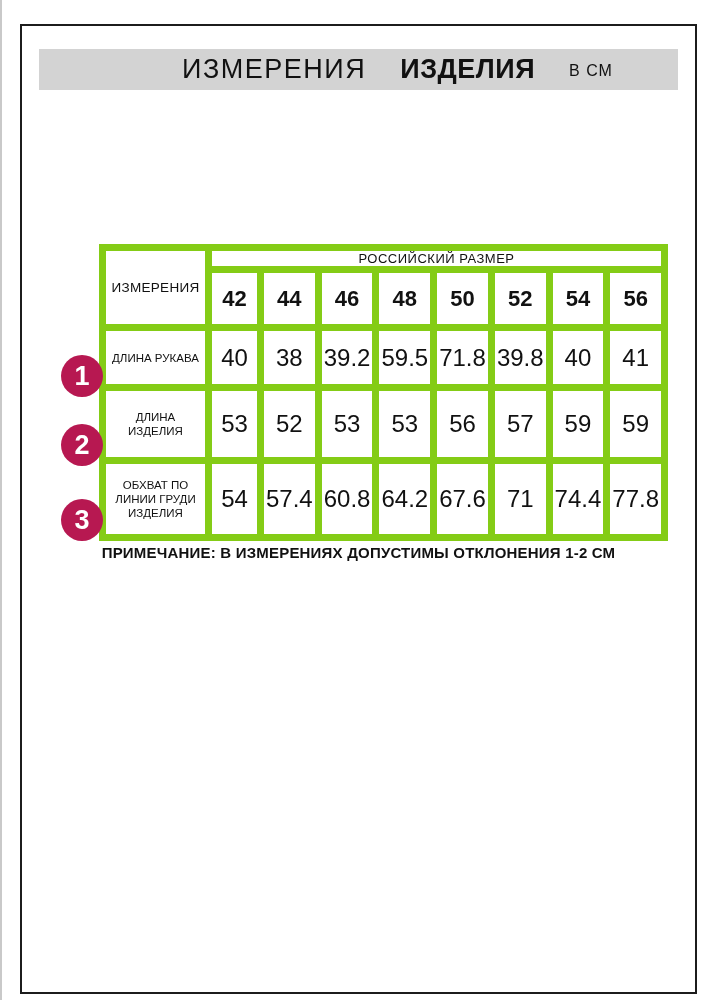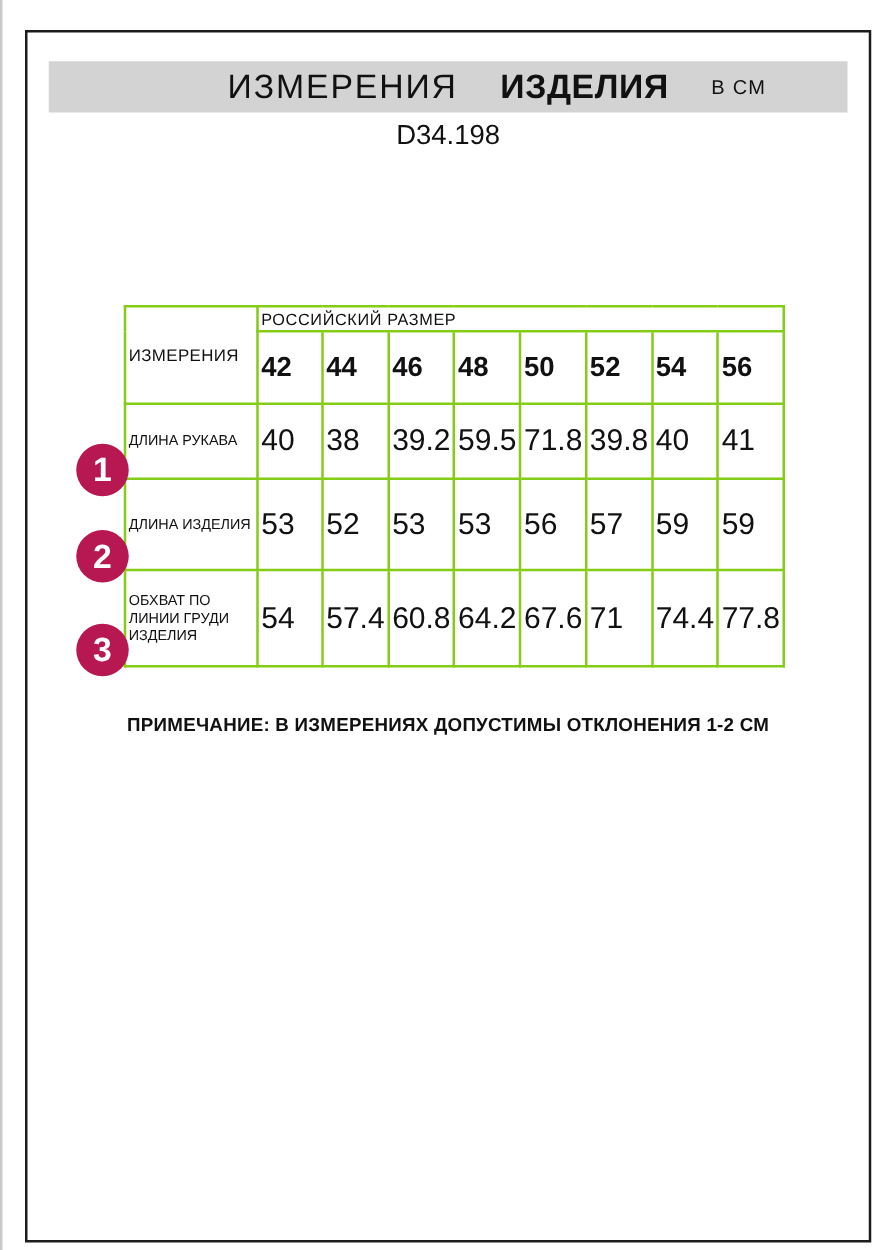--- a/index.html
+++ b/index.html
@@ -79,22 +79,22 @@
     display: inline-block;
     max-width: 545px;
   }
   .size-table {
     position: absolute;
     left: 99px; top: 244px;
     border-collapse: collapse;
     table-layout: fixed;
   }
   .size-table td {
-    border: 2px solid #84cc16;
-    text-align: left;
+    border: 7px solid #84cc16;
+    text-align: center;
     vertical-align: middle;
     padding: 0 2px;
     background: transparent;
   }
   tr.hdr1 { height: 20px; }
   tr.hdr2 { height: 58px; }
   tr.row1 { height: 60px; }
   tr.row2 { height: 73px; }
   tr.row3 { height: 77px; }
   .cell-meas   { font-size: 13.5px; letter-spacing: 0.3px; }
@@ -114,21 +114,21 @@
     display: flex;
     align-items: center;
     justify-content: center;
     z-index: 2;
   }
   .badge-1 { top: 355px; }
   .badge-2 { top: 424px; }
   .badge-3 { top: 499px; }
   .note {
     position: absolute;
-    left: 20px; top: 572px;
+    left: 20px; top: 544px;
     width: 677px;
     text-align: center;
     font-size: 15px;
     font-weight: bold;
     letter-spacing: 0.2px;
   }
 </style>
 </head>
 <body>
 
@@ -136,21 +136,20 @@
 
   <div class="scan-edge"></div>
   <div class="frame"></div>
 
   <header class="title-bar">
     <span class="title-reg">ИЗМЕРЕНИЯ</span>
     <span class="title-bold">ИЗДЕЛИЯ</span>
     <span class="title-unit">В СМ</span>
   </header>
 
-  <div class="product-code">D34.198</div>
 
 
   <table class="size-table">
     <colgroup>
       <col style="width:106px">
       <col style="width:52px">
         <col style="width:52px">
         <col style="width:52px">
         <col style="width:52px">
       <col style="width:52px">

